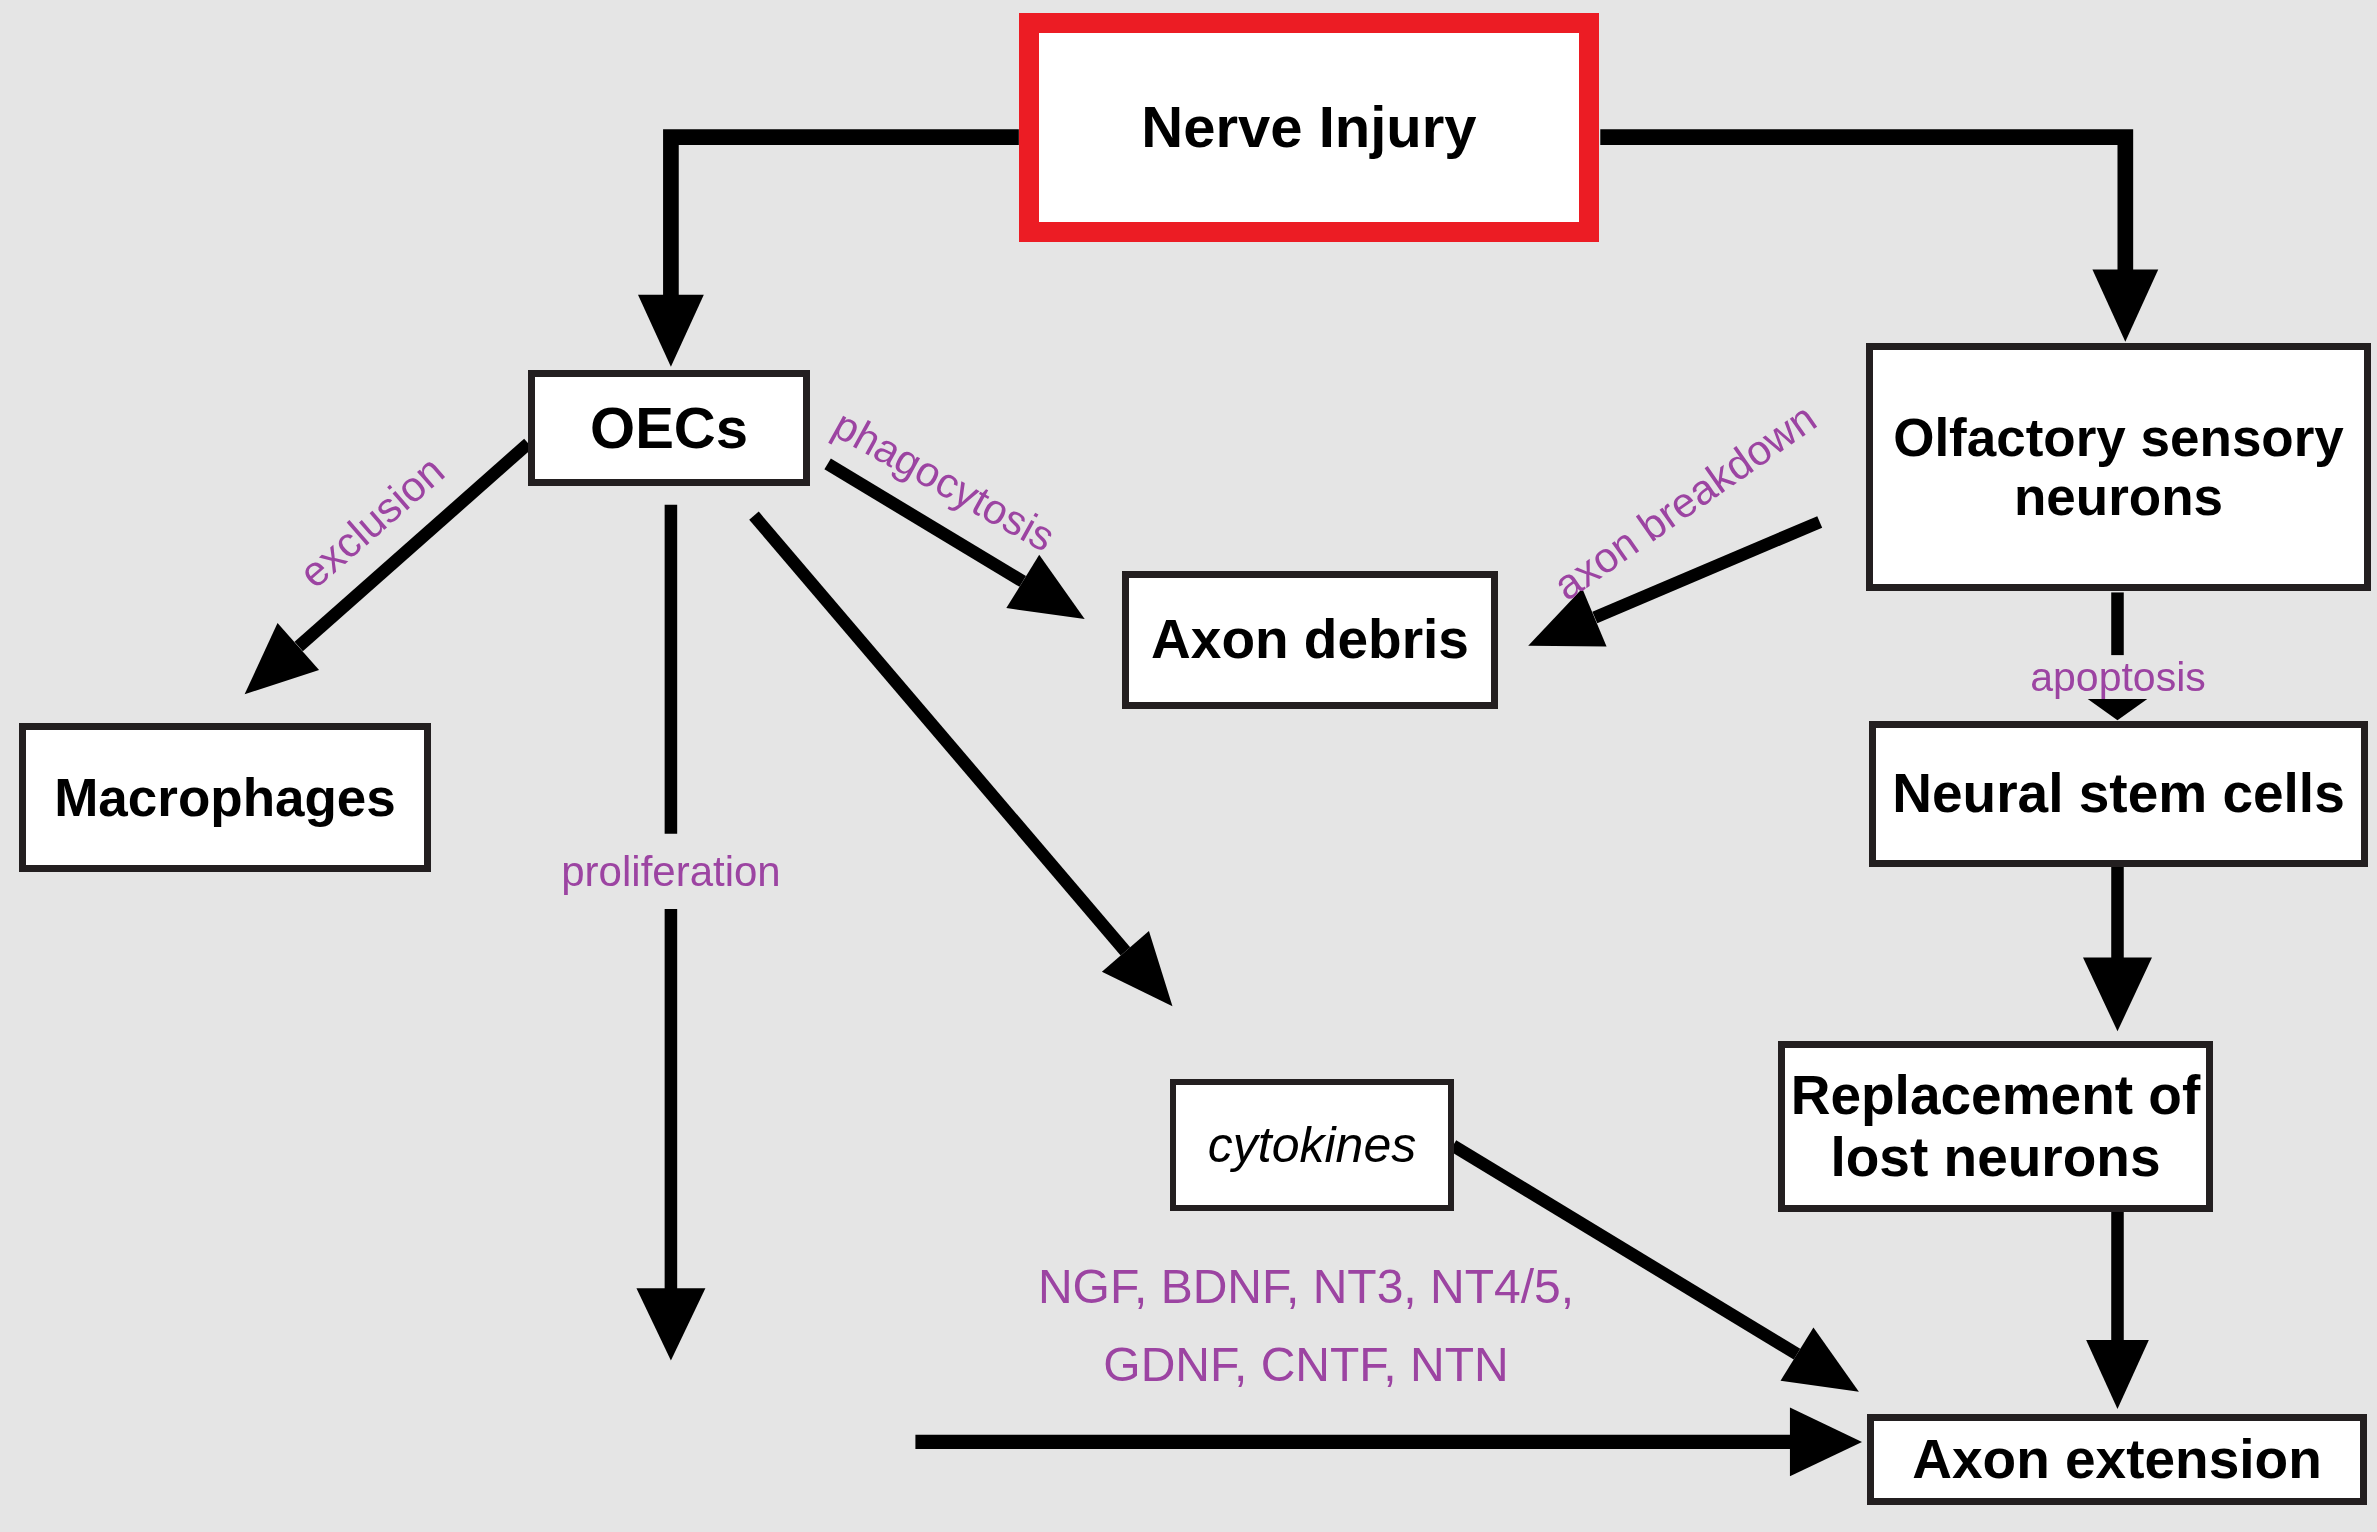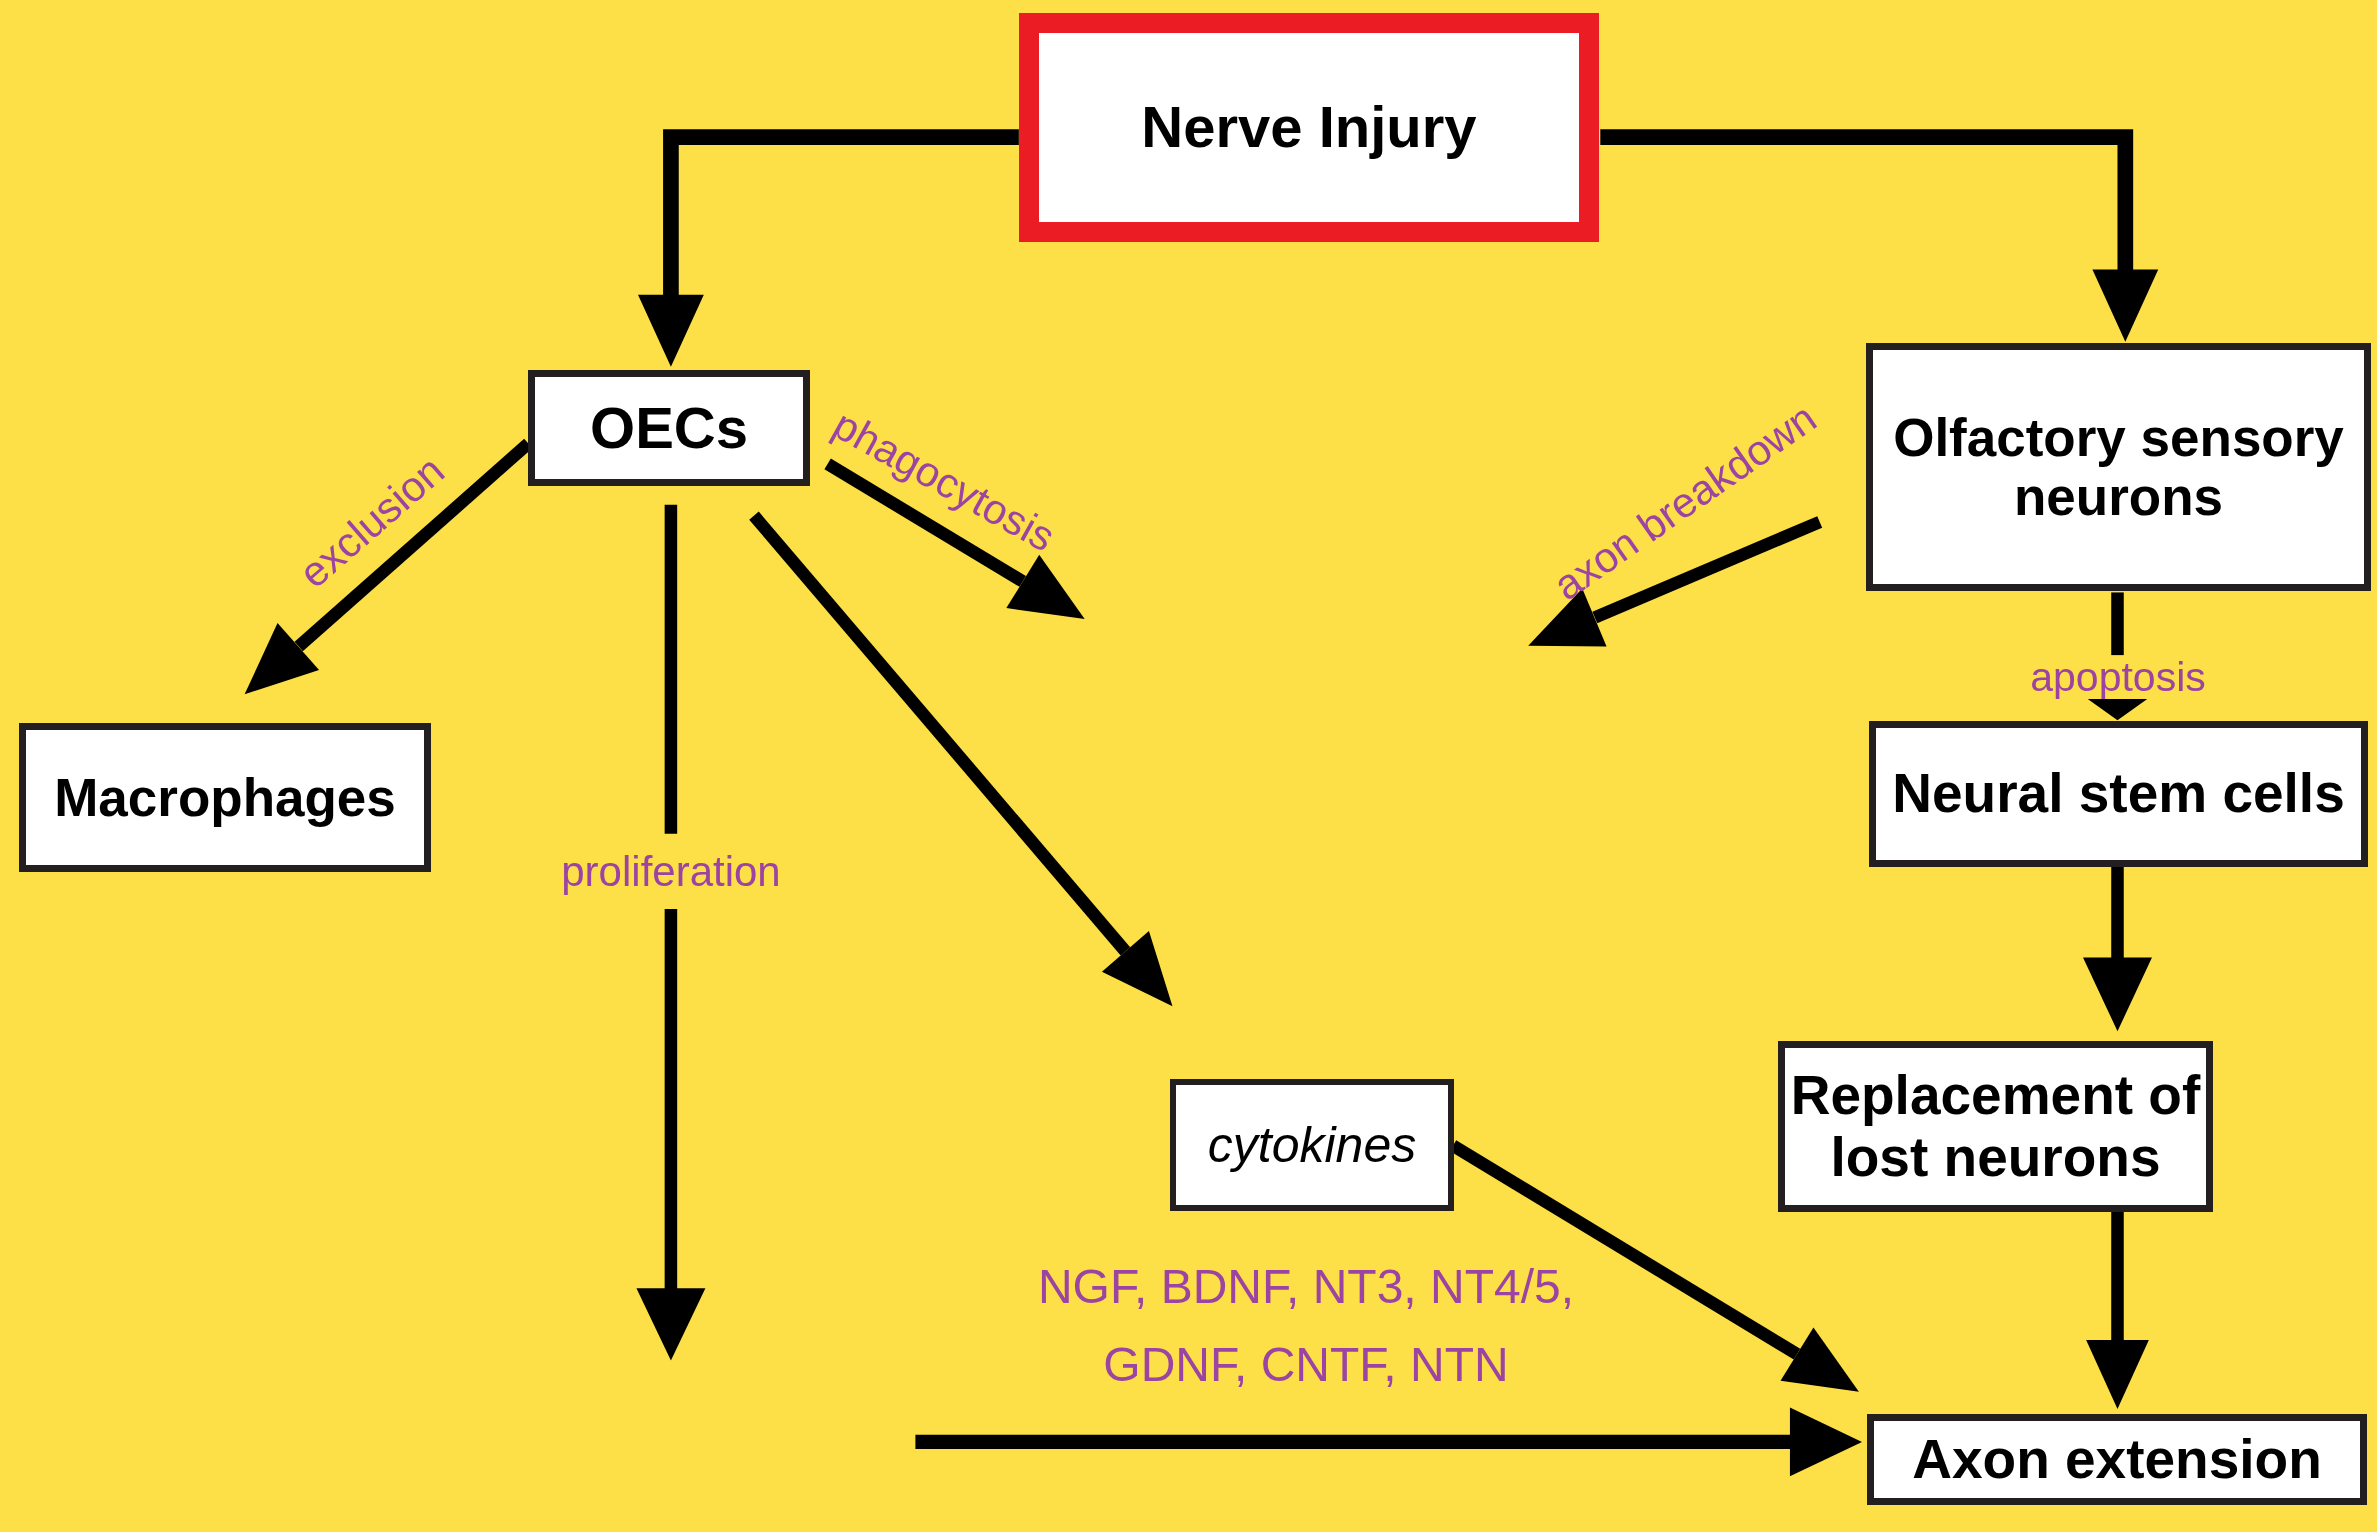--- a/index.html
+++ b/index.html
@@ -1,19 +1,19 @@
 <!DOCTYPE html>
 <html style="--accent-red: #ec1c24; --label-purple: #9c44a2; --ink: #231f20;font-size:12.5px"><head>
 <meta charset="utf-8">
 <style>
   html,body{margin:0;padding:0;background:#ffffff;}
   .canvas{
     position:relative;
     width:2377px;height:1532px;
-    background:#fde047;
+    background:#e5e5e5;
     font-family:"Liberation Sans",sans-serif;
     overflow:hidden;
   }
   .edges{position:absolute;left:0;top:0;width:2377px;height:1532px;}
   .node{
     position:absolute;
     box-sizing:border-box;
     background:#ffffff;
     border:7.8px solid var(--ink,#231f20);
     color:#000000;
@@ -118,20 +118,21 @@
   </svg>
 
   <div class="node node--root" style="left:1019px;top:12.5px;width:580px;height:229px;">Nerve Injury</div>
 
   <div class="node" style="left:528px;top:370px;width:282px;height:116px;font-size:58px;">OECs</div>
 
   <div class="node" style="left:1866px;top:343px;width:505px;height:248px;font-size:53px;">Olfactory sensory neurons</div>
 
   <div class="node" style="left:19px;top:723px;width:412px;height:149px;font-size:53px;">Macrophages</div>
 
+  <div class="node" style="left:1122px;top:571px;width:376px;height:138px;">Axon debris</div>
 
   <div class="node" style="left:1869px;top:721px;width:499px;height:146px;">Neural stem cells</div>
 
   <div class="node" style="left:1778px;top:1041px;width:435px;height:171px;">Replacement of lost neurons</div>
 
   <div class="node node--plain" style="left:1170px;top:1079px;width:284px;height:132px;border-width:6.3px;font-size:50px;font-style:italic;">cytokines</div>
 
 
   <div class="node" style="left:1867px;top:1414px;width:500px;height:91px;">Axon extension</div>
 

